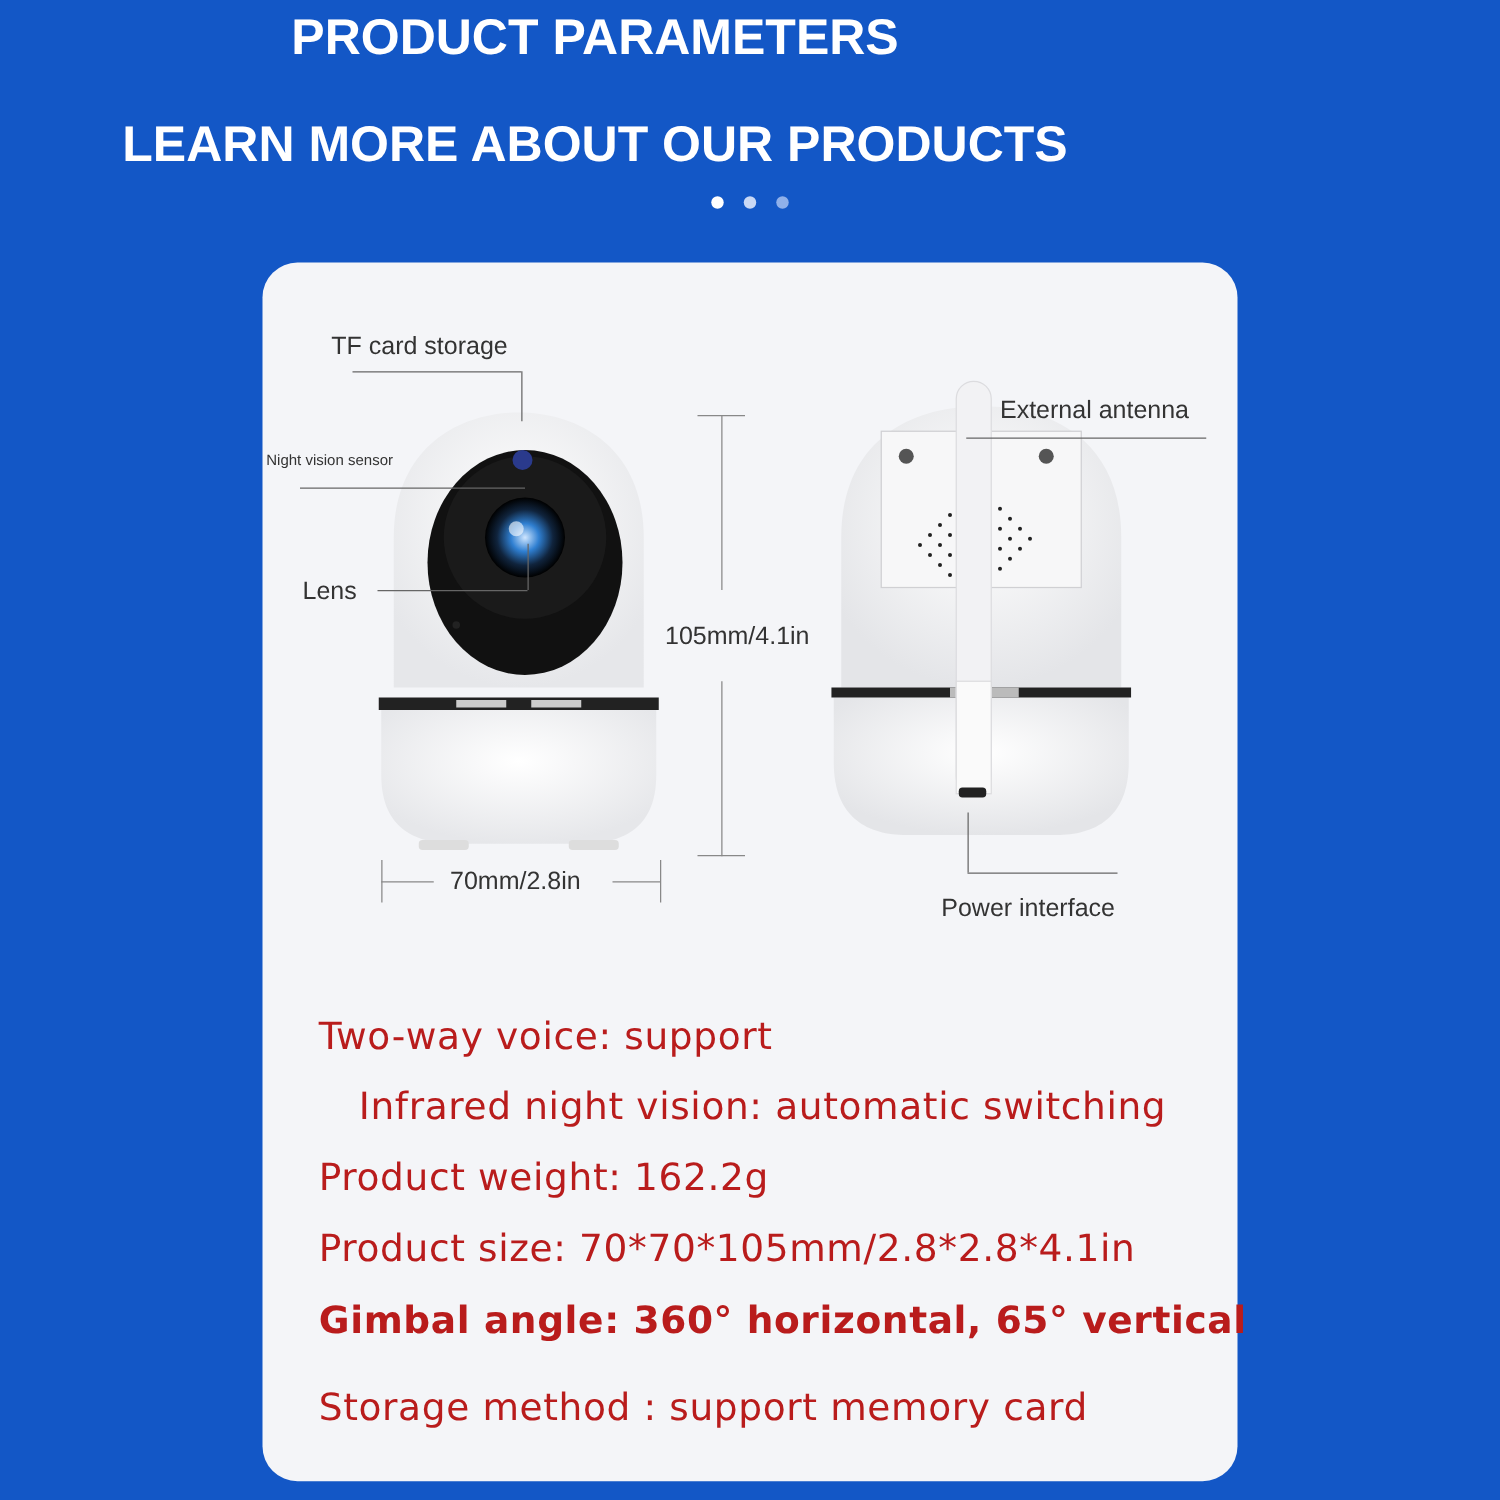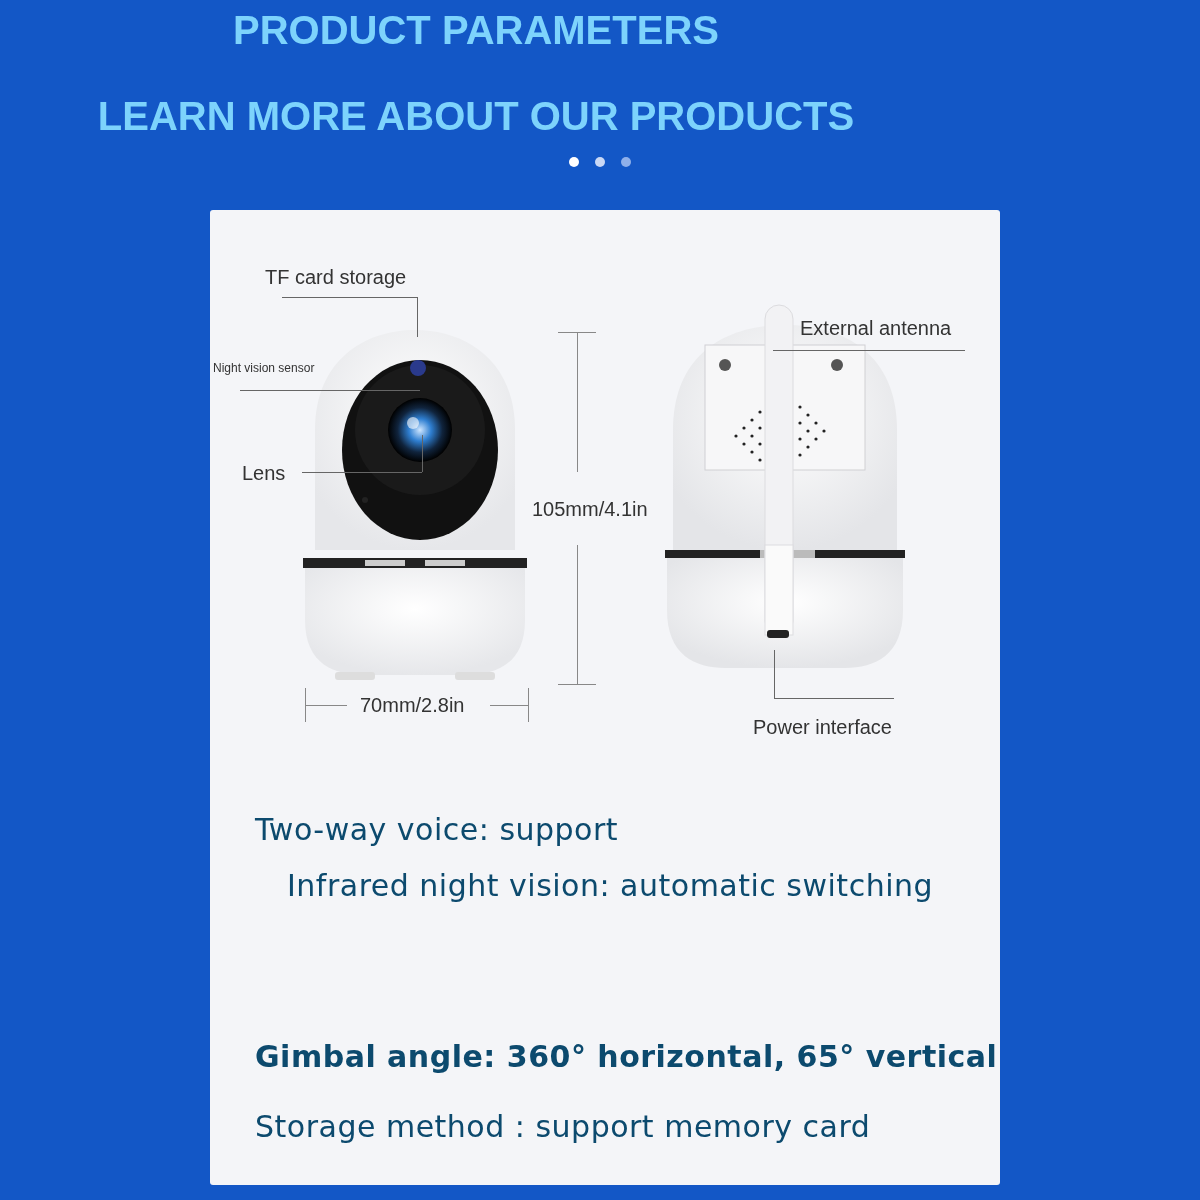--- a/index.html
+++ b/index.html
@@ -4,36 +4,36 @@
 <style>
   html, body { margin: 0; padding: 0; }
   body {
     width: 1200px; height: 1200px; overflow: hidden;
     background: #1357c6;
     font-family: "Liberation Sans", sans-serif;
     position: relative;
   }
   .title {
     position: absolute; left: 0; width: 952px; text-align: center;
-    color: #7dd3fc; font-weight: bold; font-family: "Liberation Sans", sans-serif;
+    color: #ffffff; font-weight: bold; font-family: "Liberation Sans", sans-serif;
     letter-spacing: 0px;
   }
   .title.t1 { top: 8px; font-size: 40px; }
   .title.t2 { top: 74px; font-size: 40px; margin-top: 20px; }
   .dots { position: absolute; top: 157px; left: 0; width: 1200px; display: flex; justify-content: center; gap: 16px; }
   .dot { width: 10px; height: 10px; border-radius: 50%; }
   .card {
     position: absolute; left: 210px; top: 210px; width: 780px; height: 975px;
-    background: #f4f5f8; border-radius: 3px; padding-left: 10px;
+    background: #f4f5f8; border-radius: 28px;
   }
   .lbl { position: absolute; font-size: 20px; color: #333; font-family: "Liberation Sans", sans-serif; white-space: nowrap; }
   .line { position: absolute; background: #666; }
   .dim { position: absolute; background: #888; }
   .spec {
-    position: absolute; left: 45px; font-size: 30px; color: #0c4a6e;
+    position: absolute; left: 45px; font-size: 30px; color: #b91c1c;
     font-family: "DejaVu Sans", sans-serif; font-weight: normal; letter-spacing: 0.5px;
     white-space: nowrap;
     text-align: right;
   }
   svg { position: absolute; }
 </style>
 </head>
 <body>
 
 <div class="title t1">PRODUCT PARAMETERS</div>
@@ -145,15 +145,17 @@
 
   <div class="lbl" style="left:590px;top:107px;">External antenna</div>
   <div class="line" style="left:563px;top:140px;width:192px;height:1px;"></div>
 
   <div class="line" style="left:564px;top:440px;width:1px;height:48px;"></div>
   <div class="line" style="left:564px;top:488px;width:120px;height:1px;"></div>
   <div class="lbl" style="left:543px;top:506px;">Power interface</div>
 
   <div class="spec" style="top:602px;">Two-way voice: support</div>
   <div class="spec" style="top:658px;margin-left:32px;">Infrared night vision: automatic switching</div>
+  <div class="spec" style="top:715px;">Product weight: 162.2g</div>
+  <div class="spec" style="top:772px;">Product size: 70*70*105mm/2.8*2.8*4.1in</div>
   <div class="spec" style="top:829px;font-weight:bold;">Gimbal angle: 360° horizontal, 65° vertical</div>
   <div class="spec" style="top:899px;">Storage method : support  memory card</div>
 </div>
 
 </body></html>

